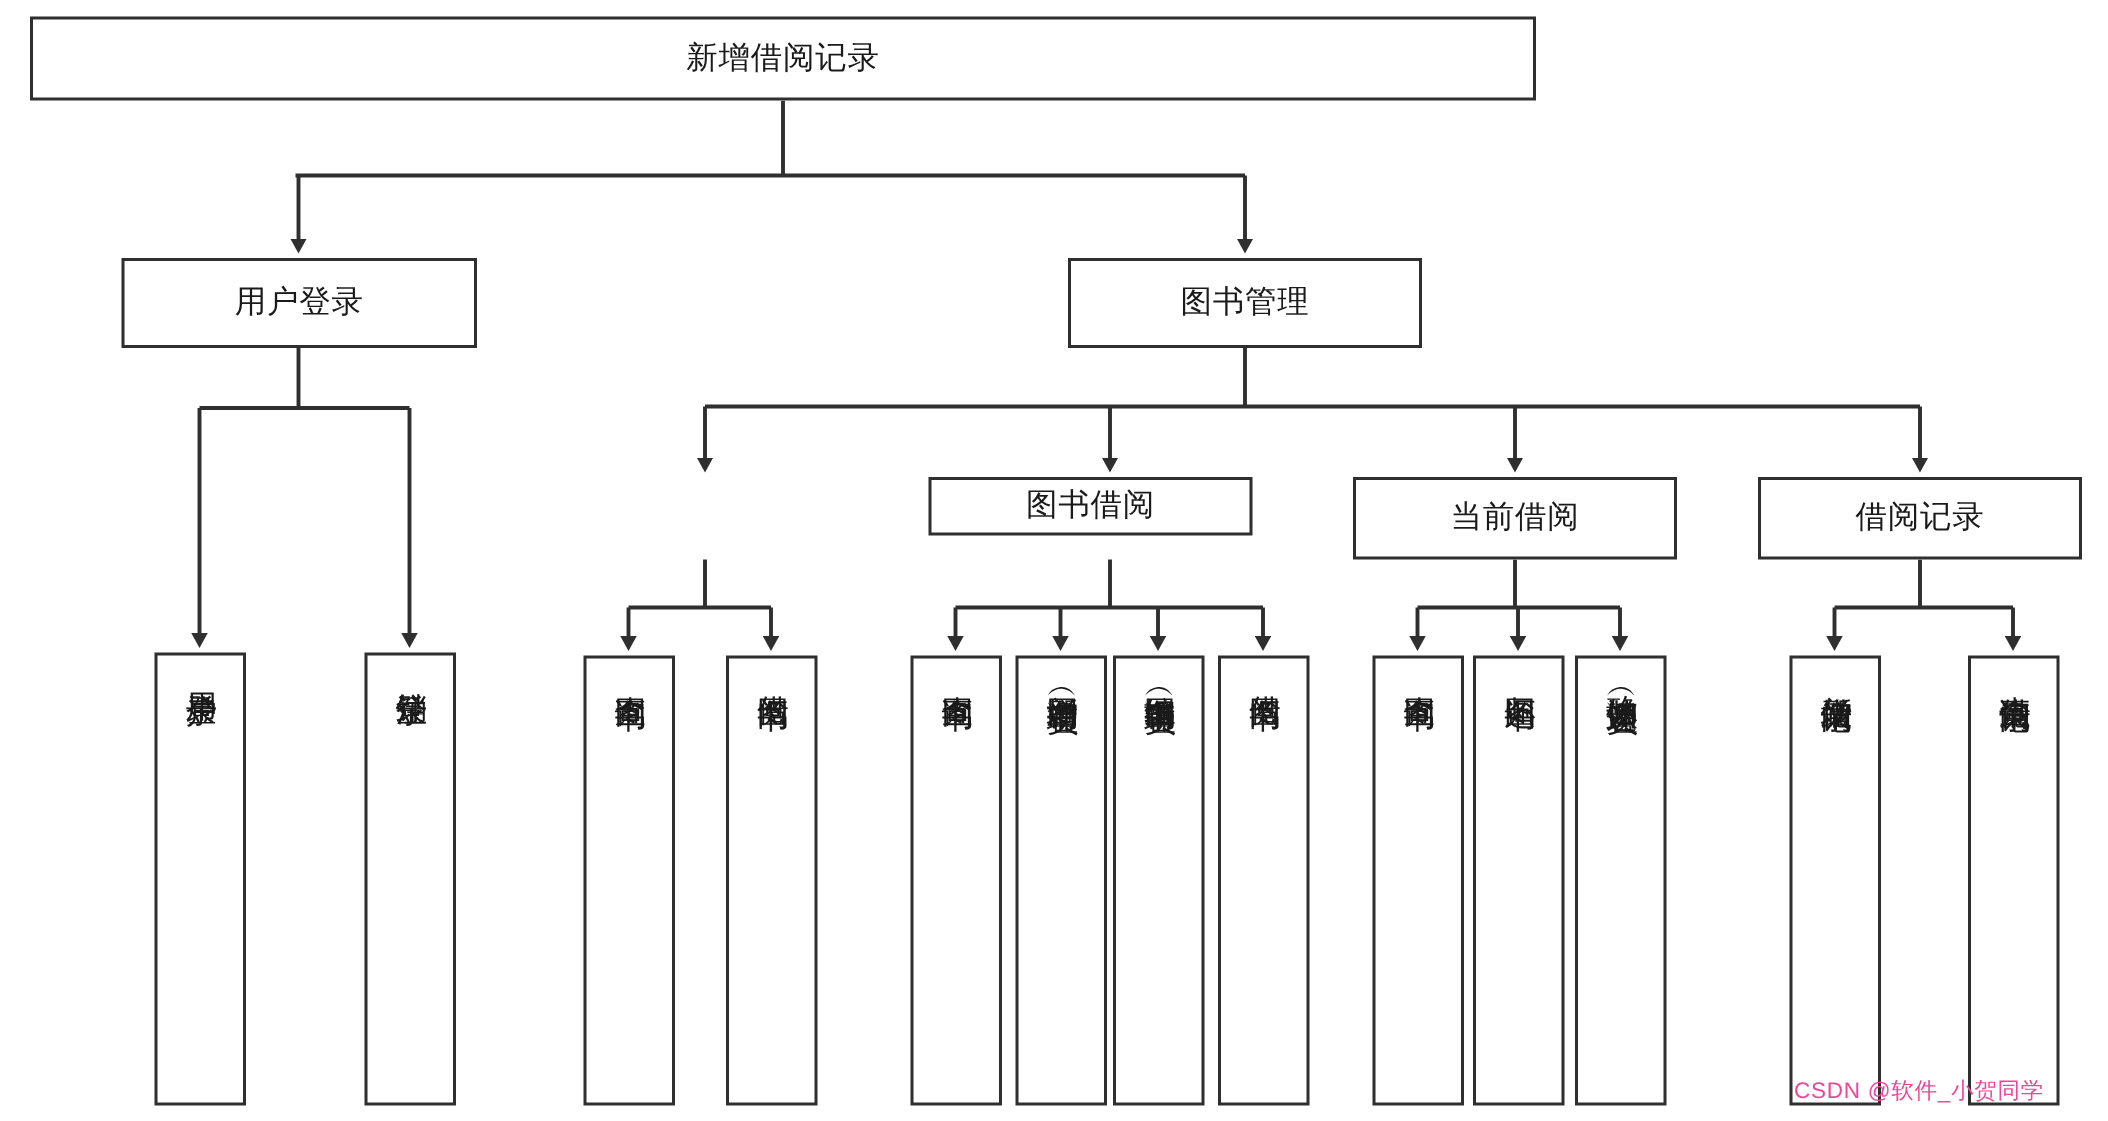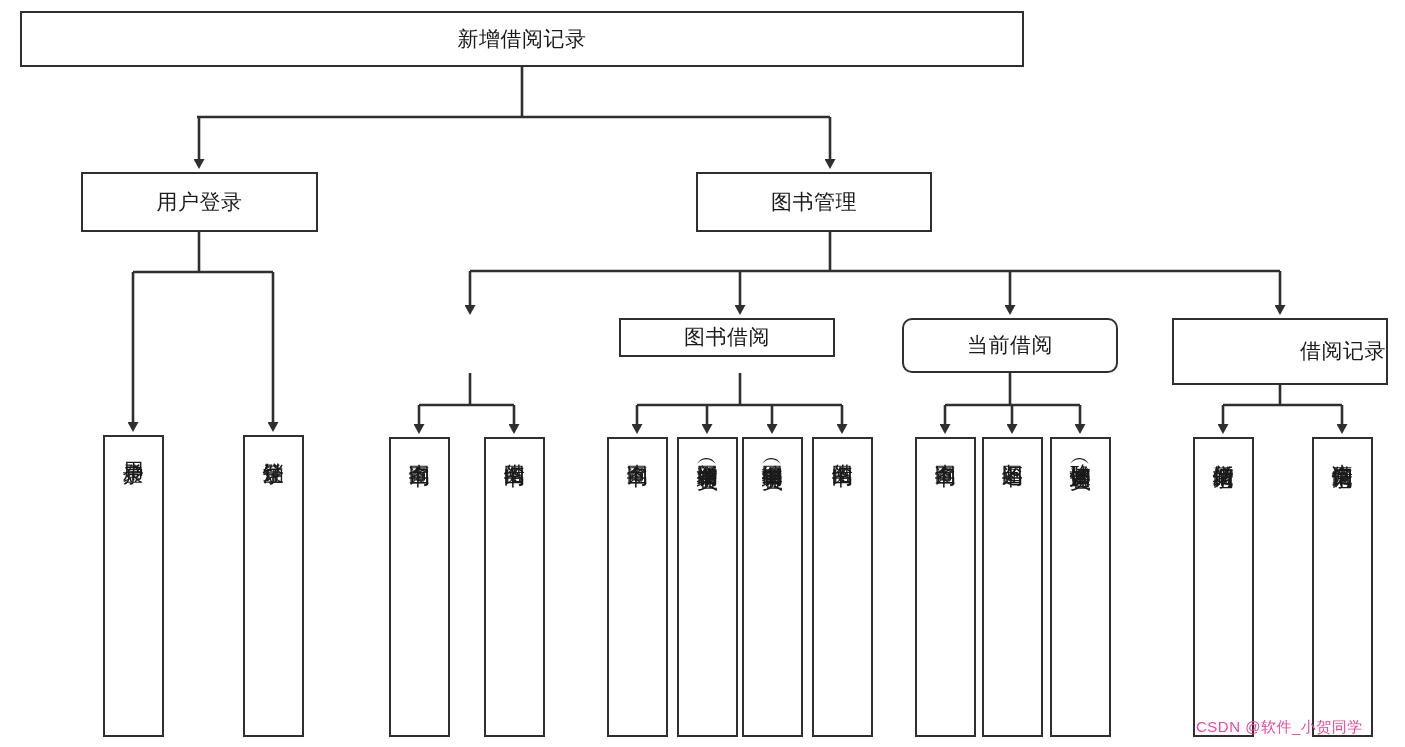--- a/index.html
+++ b/index.html
@@ -122,31 +122,31 @@
     </g>
   </svg>
 
   <div class="node root horiz" style="left:20px; top:11px; width:1004px; height:56px;">
     <span class="label">新增借阅记录</span>
   </div>
 
   <div class="node horiz" style="left:81px; top:172px; width:237px; height:60px;">
     <span class="label">用户登录</span>
   </div>
-  <div class="node horiz" style="left:696px; top:172px; width:236px; height:60px;">
+  <div class="node horiz" style="left:712px; top:172px; width:236px; height:60px;">
     <span class="label">图书管理</span>
   </div>
 
   <div class="node horiz" style="left:619px; top:318px; width:216px; height:39px;">
     <span class="label">图书借阅</span>
   </div>
-  <div class="node horiz" style="left:902px; top:318px; width:216px; height:55px;border-radius:10px;">
+  <div class="node horiz" style="left:902px; top:318px; width:216px; height:55px;">
     <span class="label">当前借阅</span>
   </div>
-  <div class="node horiz" style="left:1172px; top:318px; width:216px; height:67px;justify-content:flex-end;">
+  <div class="node horiz" style="left:1172px; top:318px; width:216px; height:55px;">
     <span class="label">借阅记录</span>
   </div>
 
   <div class="node vert" style="left:103px; top:435px; width:61px; height:302px;">
     <span class="label">用户登录</span>
   </div>
   <div class="node vert" style="left:243px; top:435px; width:61px; height:302px;">
     <span class="label">注销登录</span>
   </div>
 

